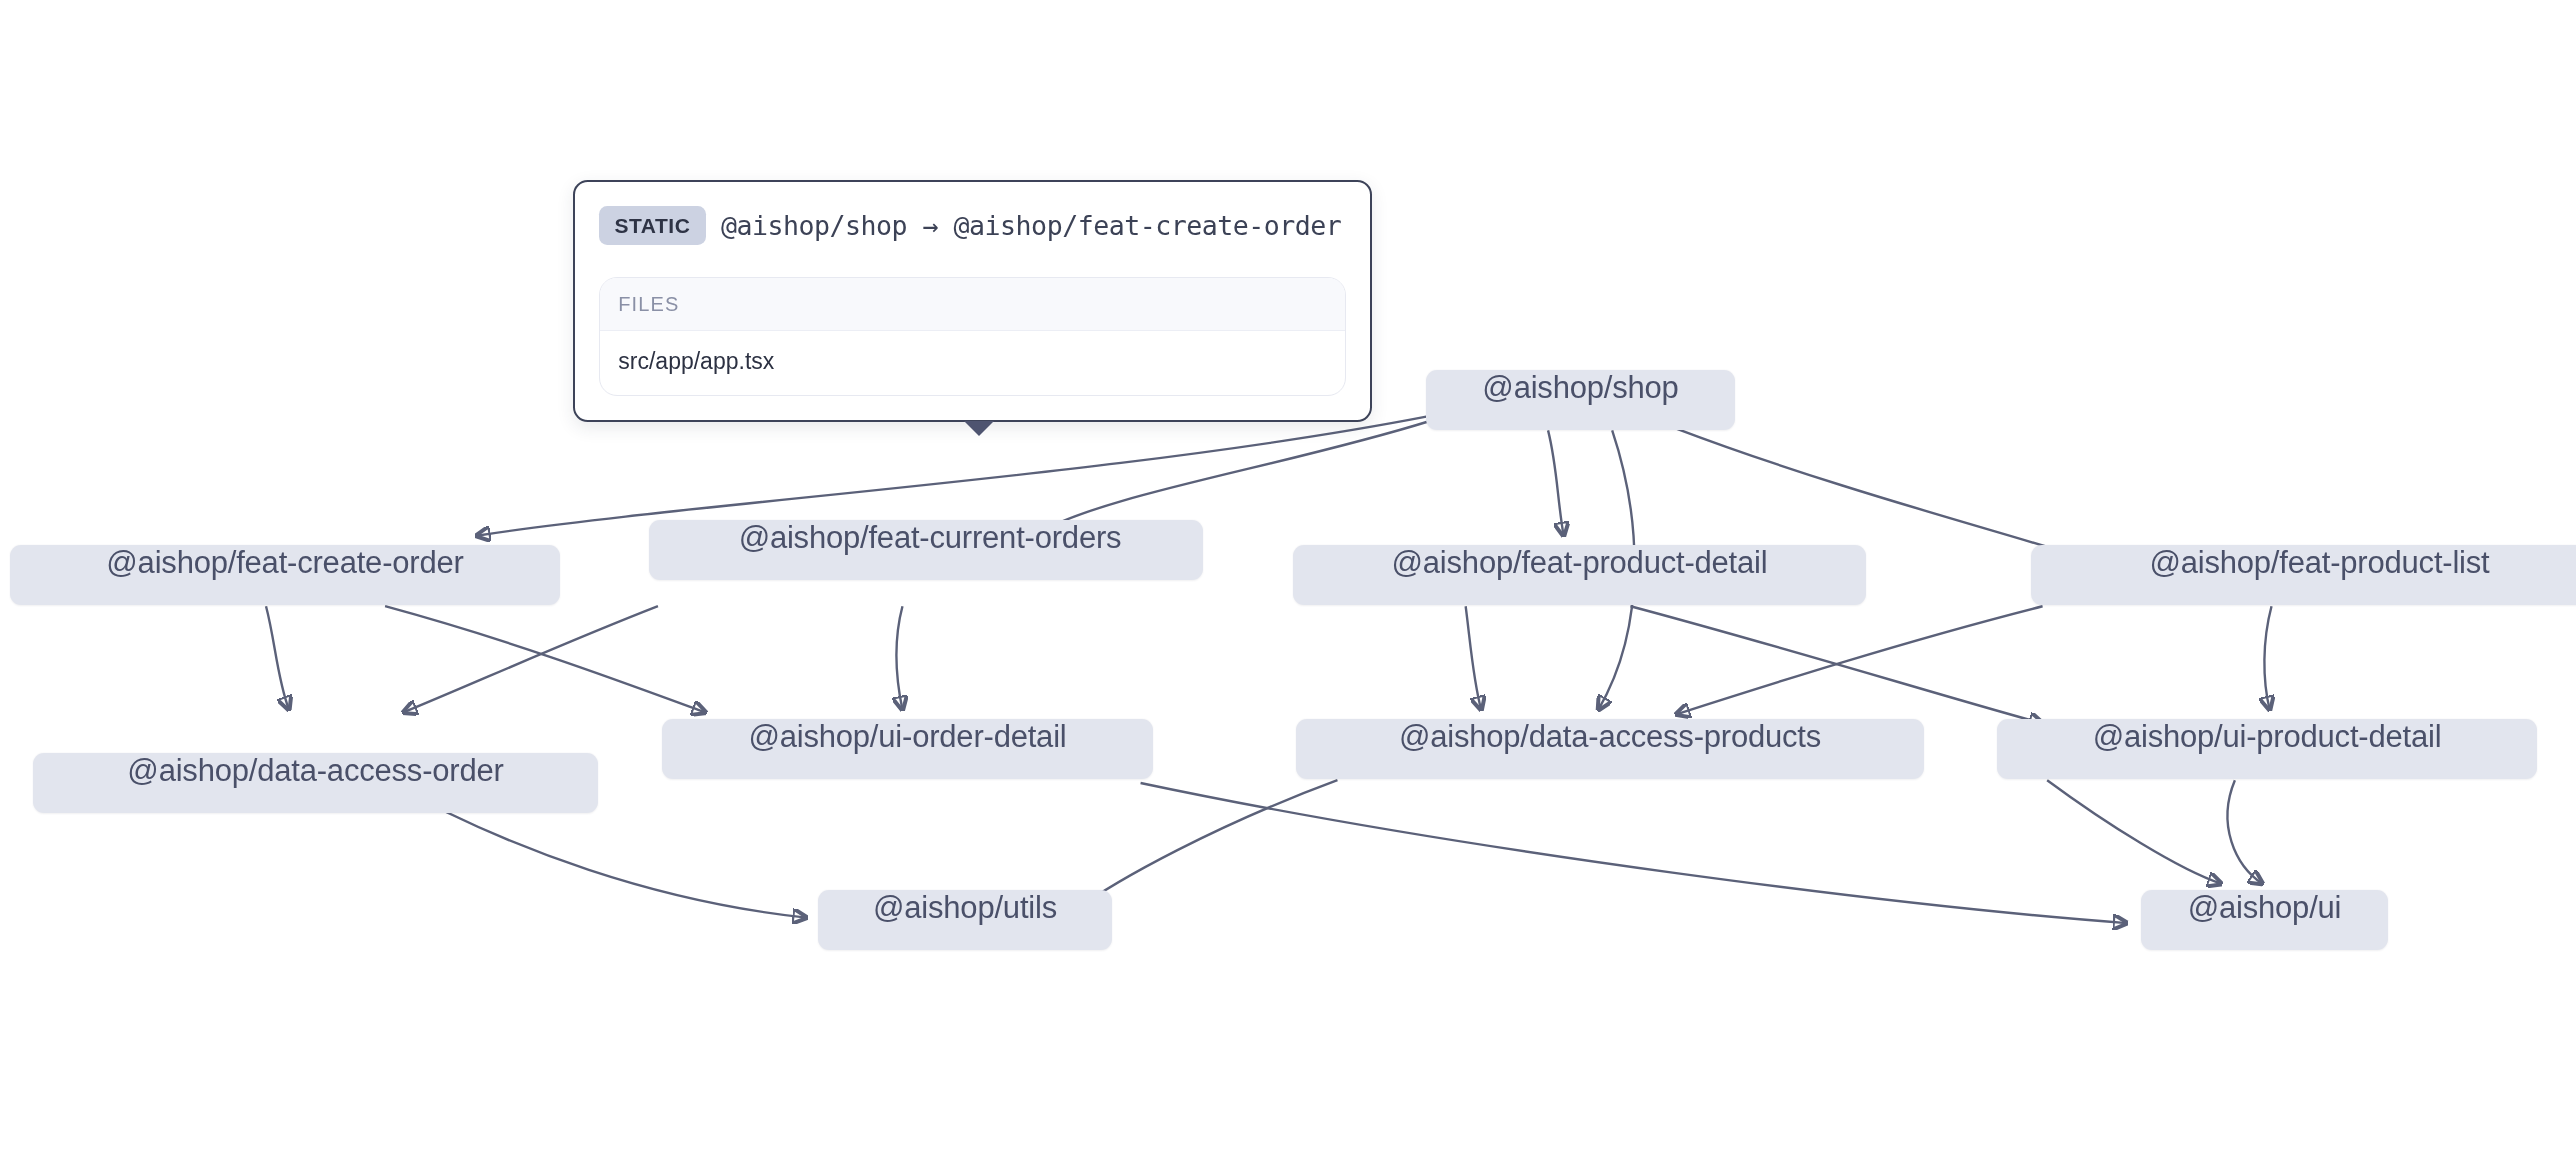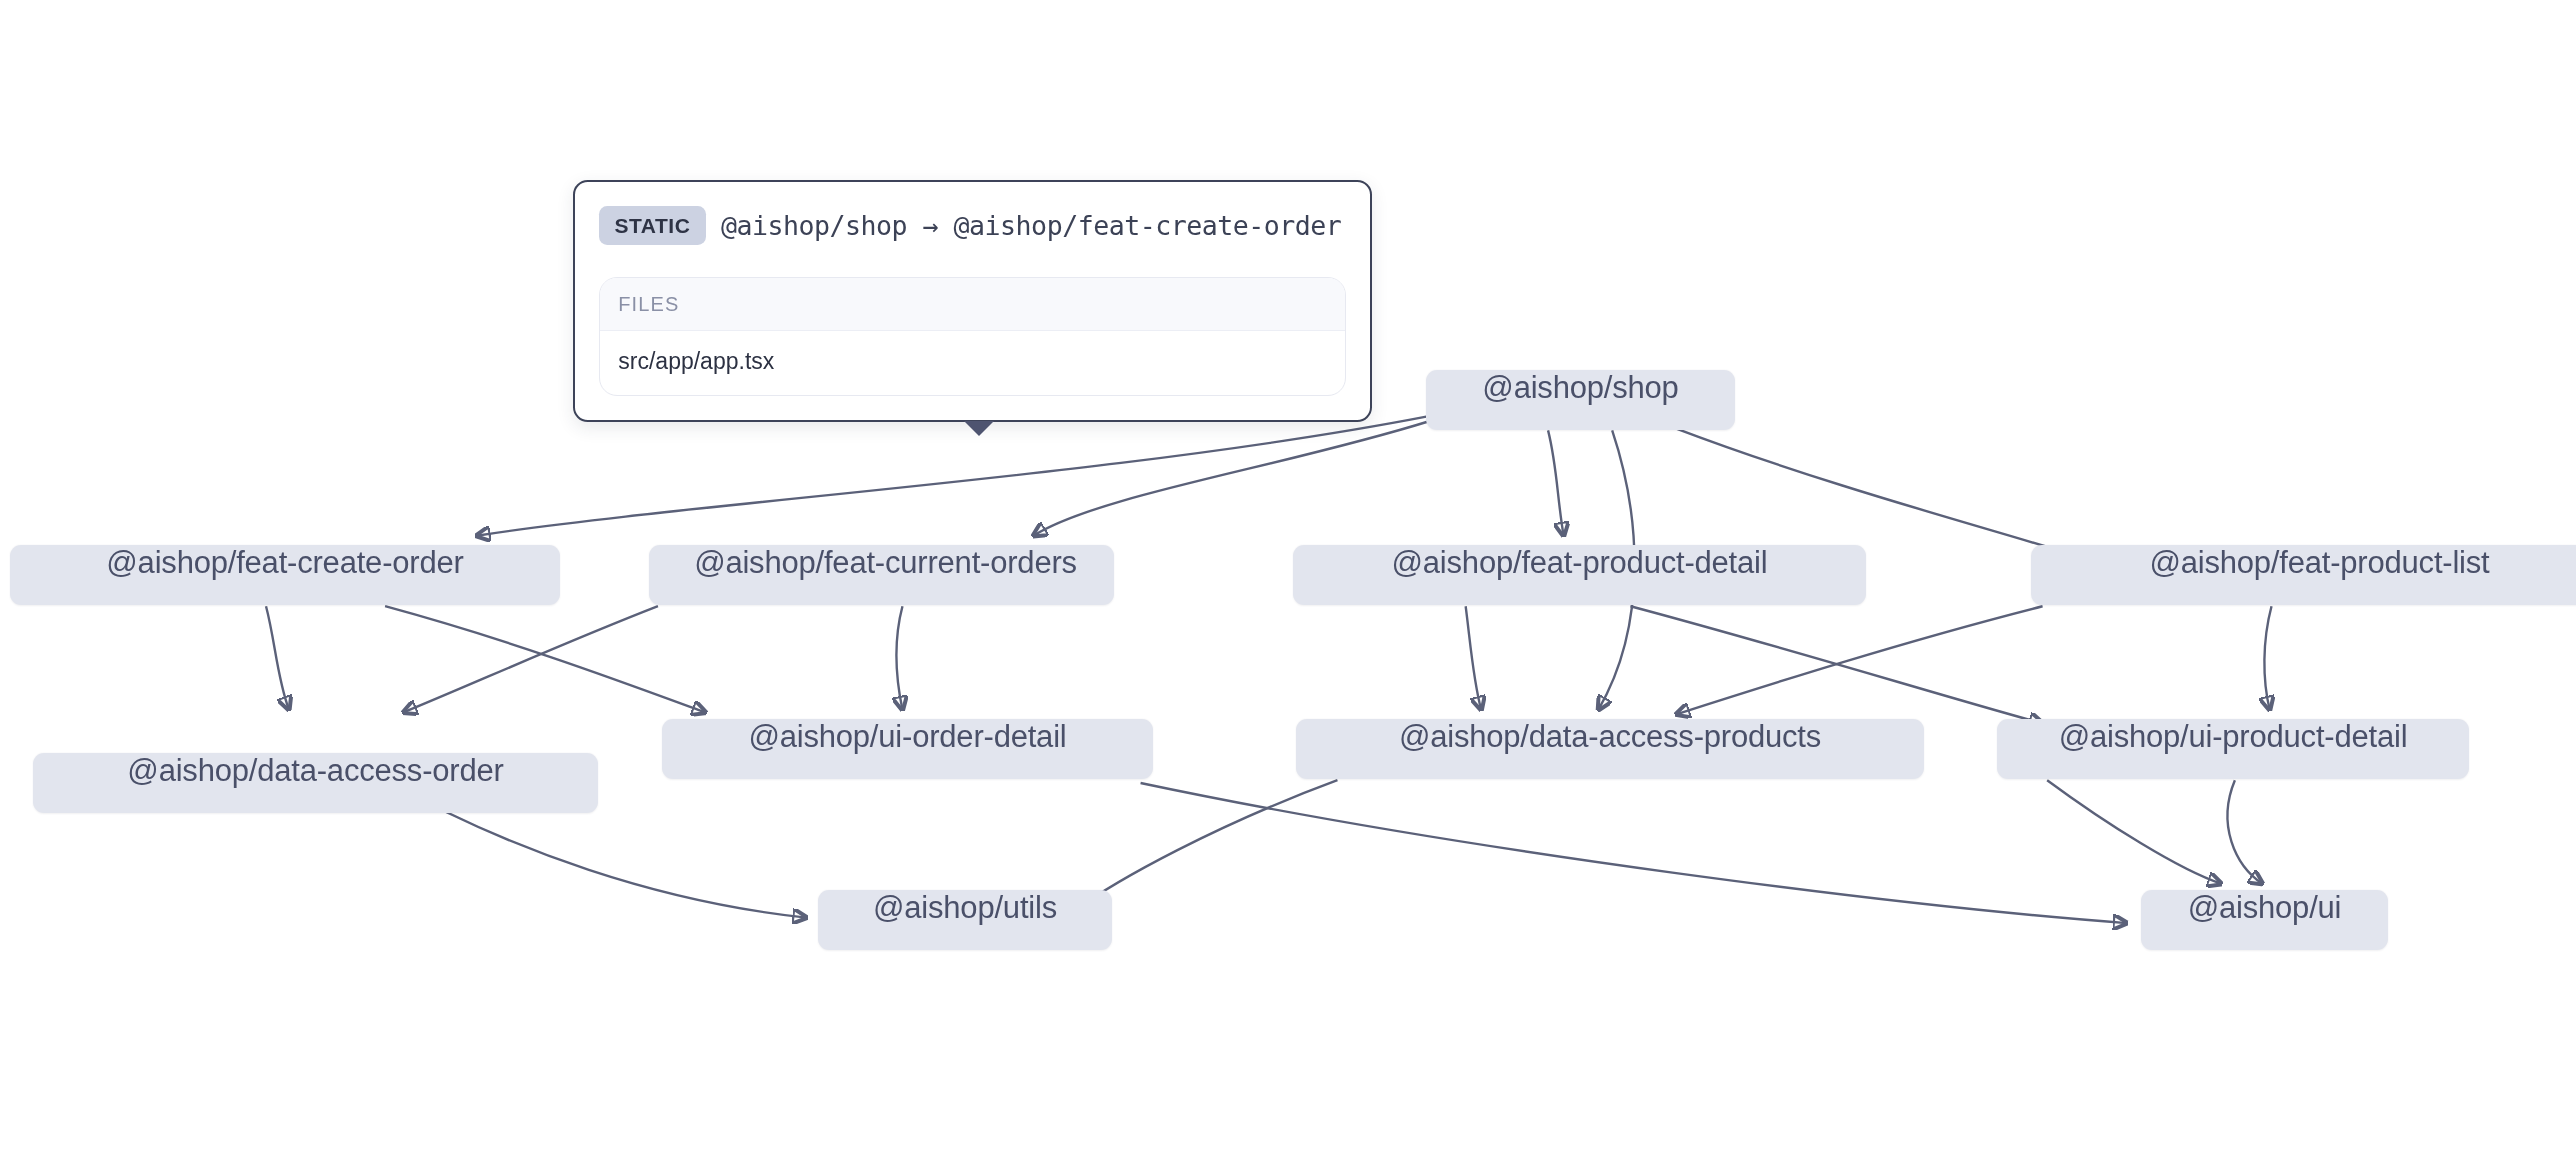--- a/index.html
+++ b/index.html
@@ -158,21 +158,21 @@
   </svg>
 
   <div class="node" style="left:1426px; top:370px; width:309px;">
     <span>@aishop/shop</span>
   </div>
 
   <div class="node" style="left:10px; top:545px; width:550px;">
     <span>@aishop/feat-create-order</span>
   </div>
 
-  <div class="node" style="left:649px; top:545px; width:465px;padding-left:28px;">
+  <div class="node" style="left:649px; top:520px; width:554px;padding-left:28px;">
     <span>@aishop/feat-current-orders</span>
   </div>
 
   <div class="node" style="left:1293px; top:545px; width:573px;">
     <span>@aishop/feat-product-detail</span>
   </div>
 
   <div class="node" style="left:2031px; top:545px; width:577px;">
     <span>@aishop/feat-product-list</span>
   </div>
@@ -182,21 +182,21 @@
   </div>
 
   <div class="node" style="left:662px; top:719px; width:491px;">
     <span>@aishop/ui-order-detail</span>
   </div>
 
   <div class="node" style="left:1296px; top:719px; width:628px;">
     <span>@aishop/data-access-products</span>
   </div>
 
-  <div class="node" style="left:1997px; top:719px; width:472px;">
+  <div class="node" style="left:1997px; top:719px; width:540px;">
     <span>@aishop/ui-product-detail</span>
   </div>
 
   <div class="node" style="left:818px; top:890px; width:294px;">
     <span>@aishop/utils</span>
   </div>
 
   <div class="node" style="left:2141px; top:890px; width:247px;">
     <span>@aishop/ui</span>
   </div>

